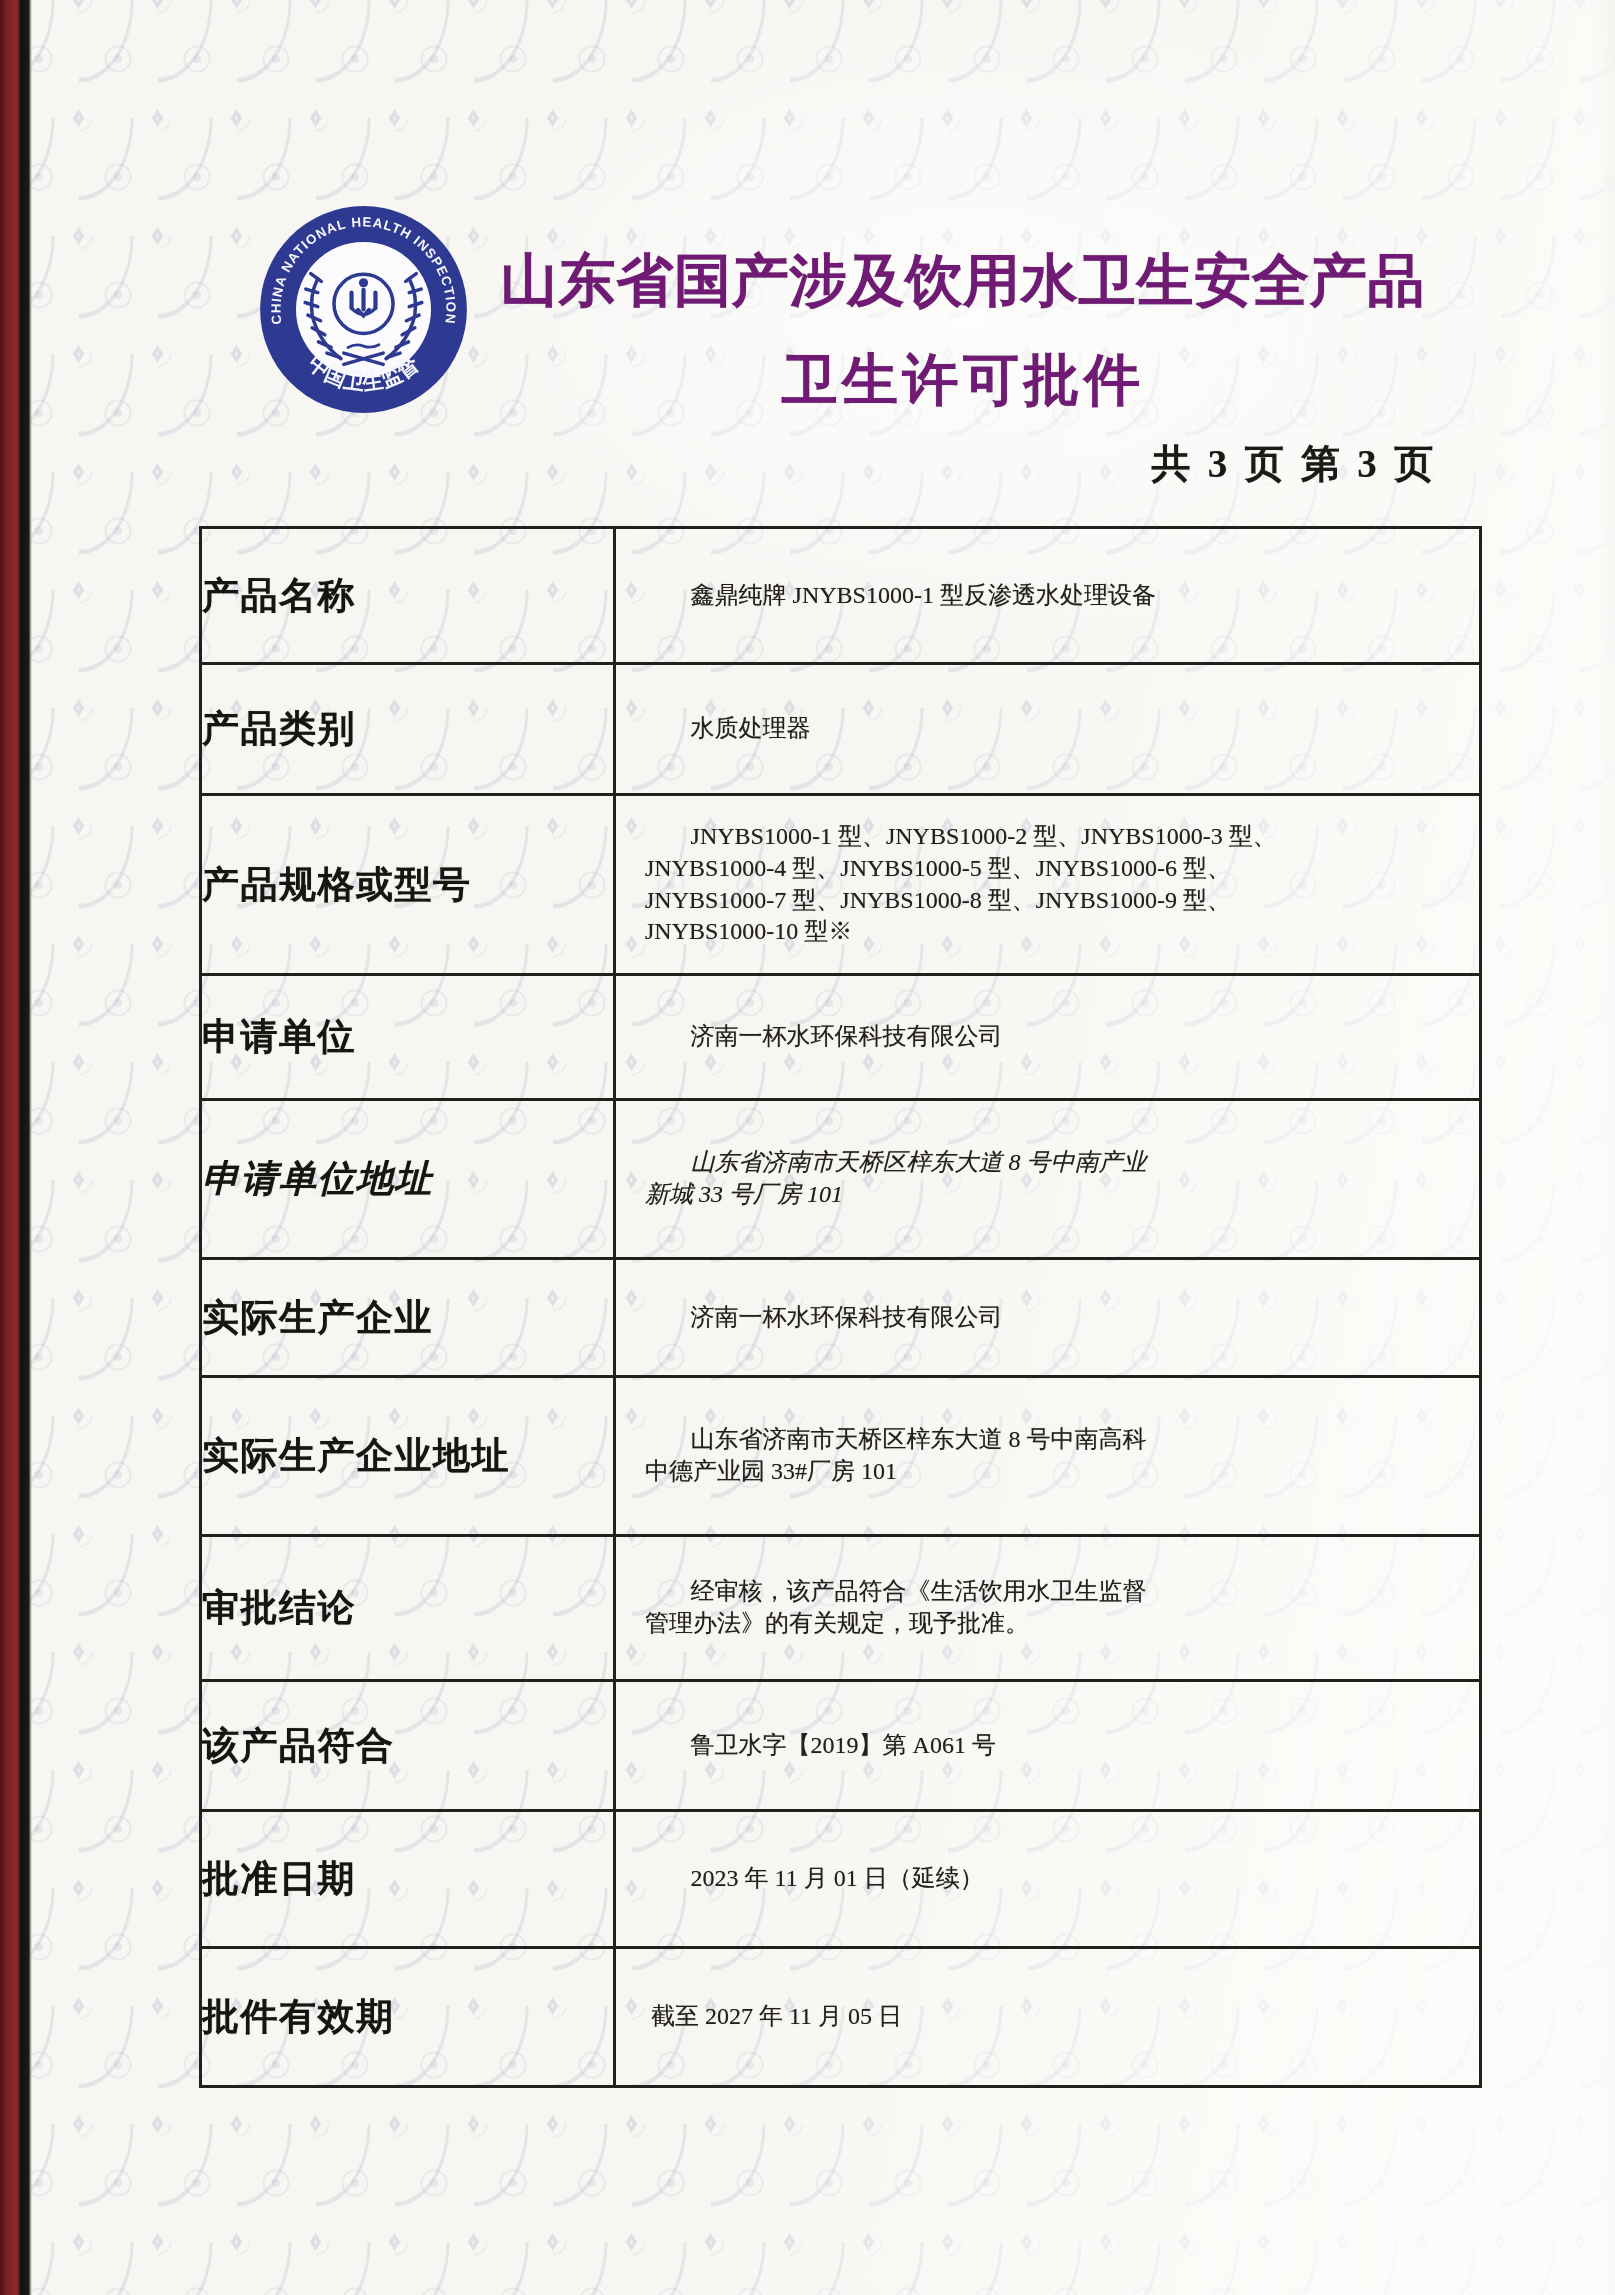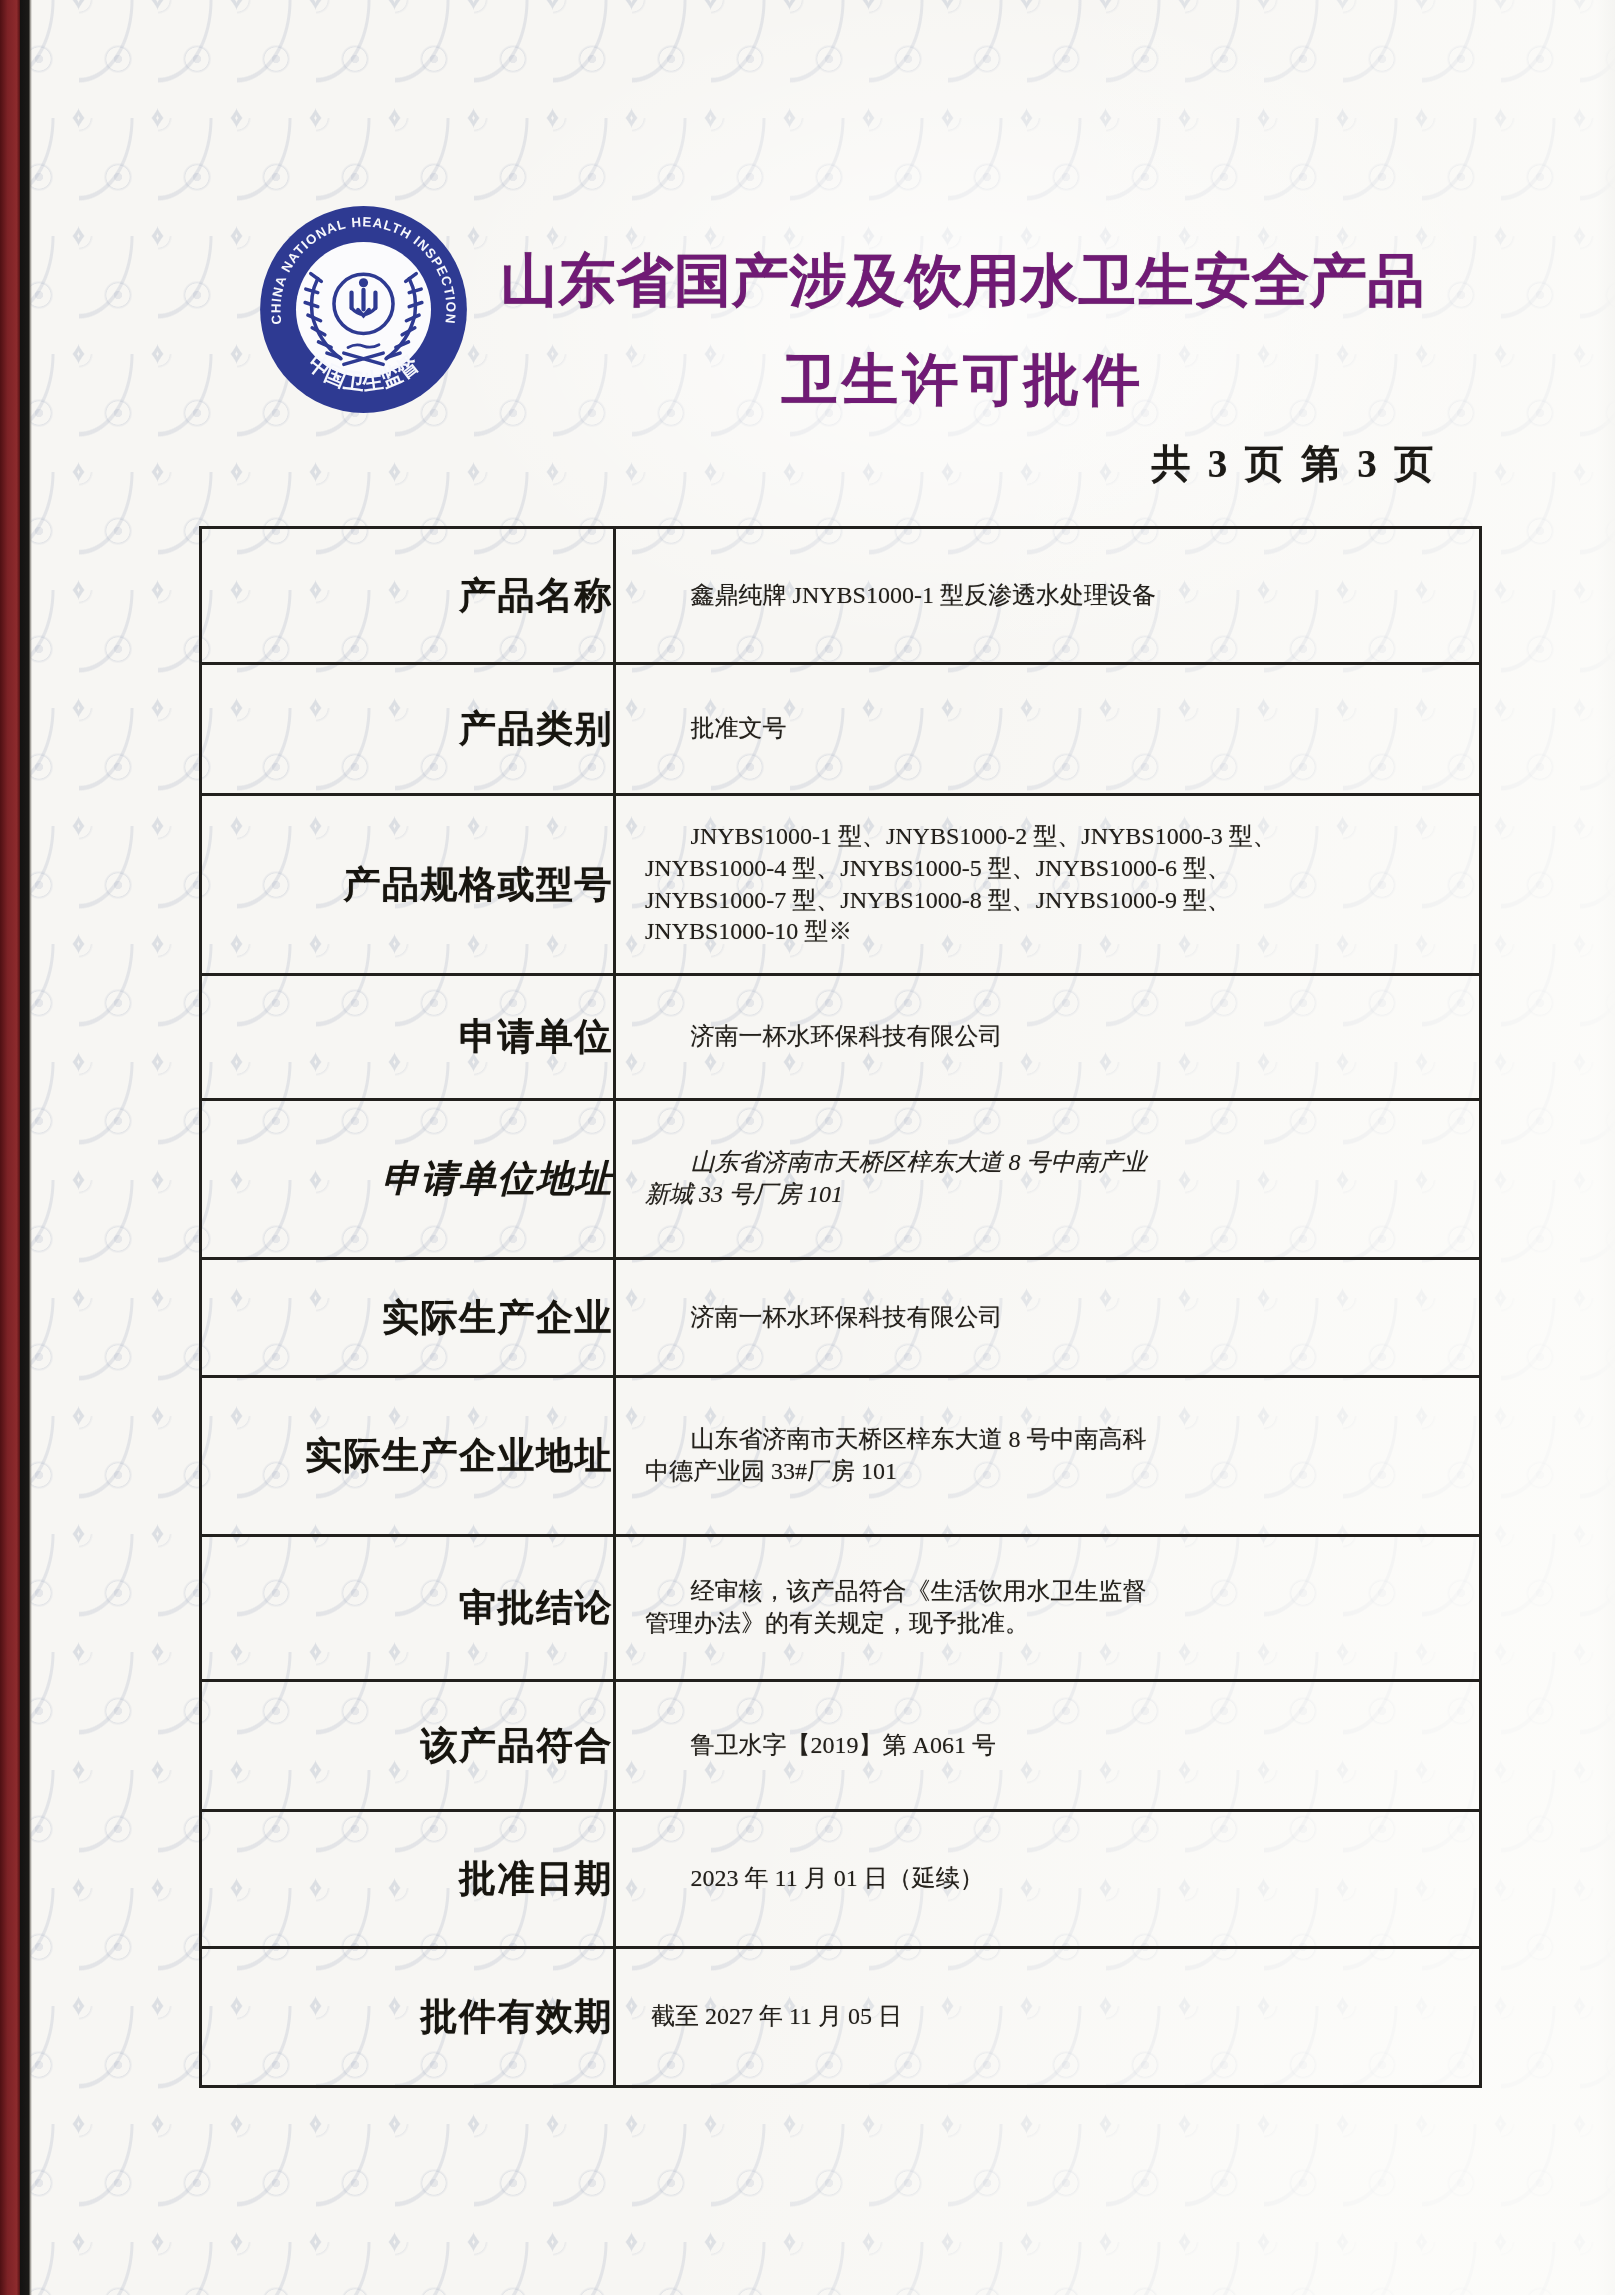--- a/index.html
+++ b/index.html
@@ -64,21 +64,21 @@
   
   table.permit {
     position:absolute; left:199px; top:526px; width:1283px;
     border-collapse:collapse; table-layout:fixed;
   }
   table.permit col.c1 { width:414px; }
   table.permit td {
     border:3px solid #22201d; vertical-align:middle; background:transparent;
   }
   td.label-cell {
-    text-align:right; font-weight:700; font-size:37px; letter-spacing:1.5px;
+    text-align:left; font-weight:700; font-size:37px; letter-spacing:1.5px;
     color:#17150f; text-shadow:0 0 0.8px rgba(20,18,14,.55);
     font-family:"Liberation Sans", sans-serif;
   }
   td.value-cell {
     padding:10.6px 23px 10.6px 29px;
     font-family:"Liberation Serif","DejaVu Serif",serif;
     font-size:24px; line-height:1.32; color:#23201b;
     text-shadow:0 0 0.8px rgba(25,22,18,.45); font-weight:500;
   }
   td.value-cell .v-line:first-child { text-indent:1.9em; }
@@ -145,21 +145,21 @@
       <tbody>
         <tr class="r1">
           <td class="label-cell">产品名称</td>
           <td class="value-cell">
             <div class="v-line">鑫鼎纯牌 JNYBS1000-1 型反渗透水处理设备</div>
           </td>
         </tr>
         <tr class="r2">
           <td class="label-cell">产品类别</td>
           <td class="value-cell">
-            <div class="v-line">批准文号</div>
+            <div class="v-line">水质处理器</div>
           </td>
         </tr>
         <tr class="r3">
           <td class="label-cell">产品规格或型号</td>
           <td class="value-cell">
             <div class="v-line">JNYBS1000-1 型、JNYBS1000-2 型、JNYBS1000-3 型、</div>
             <div class="v-line">JNYBS1000-4 型、JNYBS1000-5 型、JNYBS1000-6 型、</div>
             <div class="v-line">JNYBS1000-7 型、JNYBS1000-8 型、JNYBS1000-9 型、</div>
             <div class="v-line">JNYBS1000-10 型※</div>
           </td>

